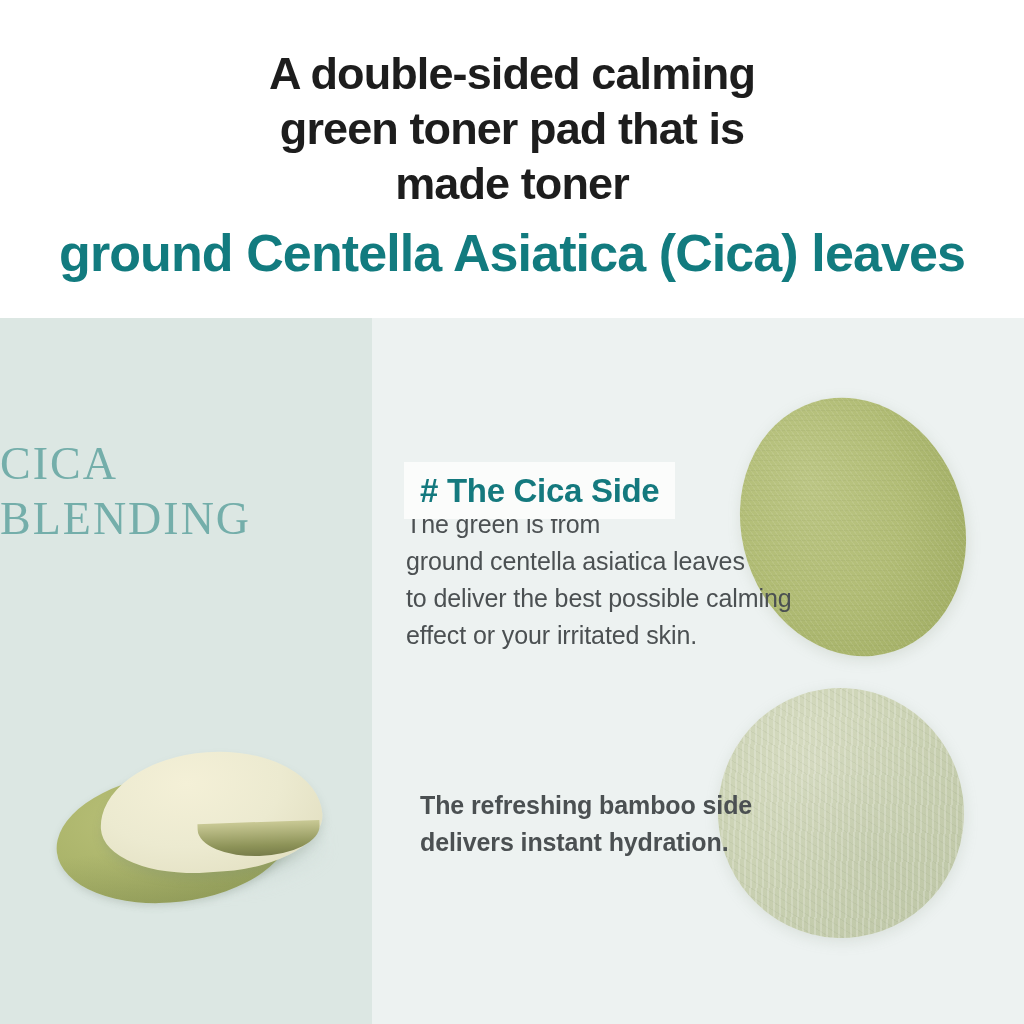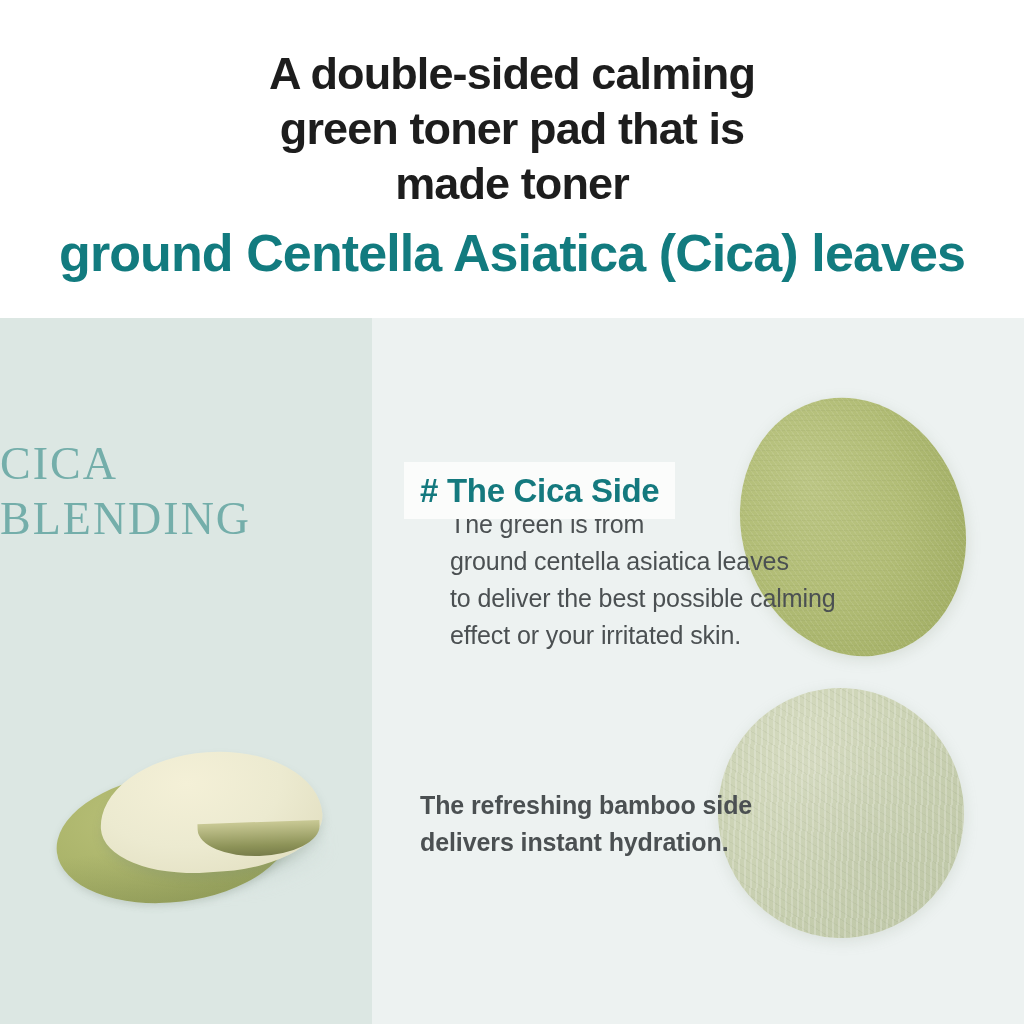--- a/index.html
+++ b/index.html
@@ -145,21 +145,21 @@
   .sec-body{
     position:absolute;
     color:#4b5052;
     font-size:25px;line-height:37px;
     letter-spacing:-0.1px;
     white-space:pre-line;
     z-index:5;
   }
 
   .heading-cica{left:404px;top:434px;height:57px;margin-top:28px;}
-  .body-cica{left:406px;top:506px;width:560px;margin-left:44px;}
+  .body-cica{left:406px;top:506px;width:560px;}
   .heading-bamboo{left:404px;top:714px;height:57px;}
   .body-bamboo{left:420px;top:787px;width:520px;font-weight:bold;}
 </style>
 </head>
 <body>
 
 <div class="page">
 
   <div class="header">
     <span class="hl">A double-sided calming</span>

